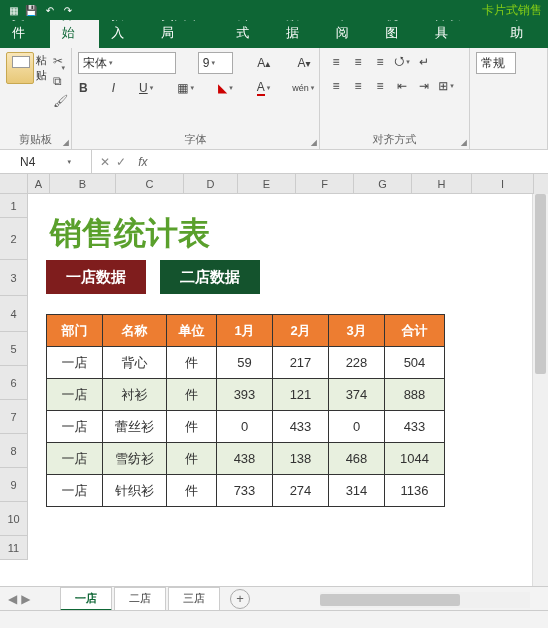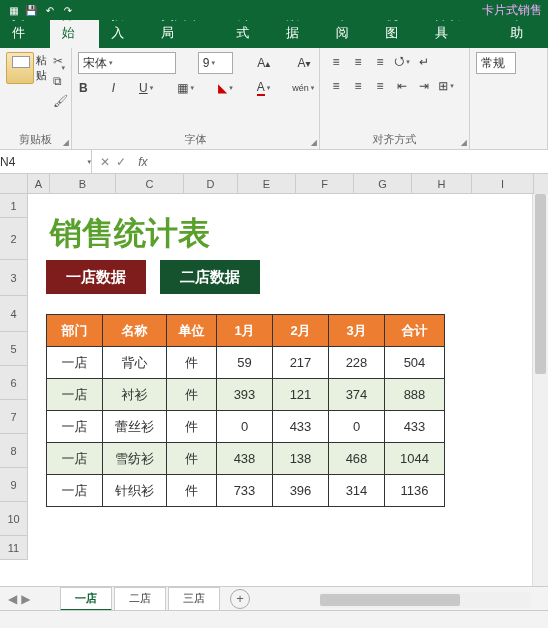--- a/index.html
+++ b/index.html
@@ -1,20 +1,20 @@
 <!DOCTYPE html>
 <html><head>
 <meta charset="utf-8">
 <style>
 *{box-sizing:border-box;margin:0;padding:0;font-family:"Microsoft YaHei",Arial,sans-serif}
 body{background:#fff;width:548px;height:628px;overflow:hidden;position:relative;font-size:12px;color:#333}
 .titlebar{background:#0e6635;height:20px;display:flex;align-items:center;position:relative}
 .qat{display:flex;gap:6px;padding-left:8px;align-items:center}
 .qat-icon{width:12px;height:12px;display:flex;align-items:center;justify-content:center;color:#fff;font-size:10px}
-.title-right{position:absolute;right:6px;color:#f0abfc;font-size:12px}
+.title-right{position:absolute;right:6px;color:#84cc16;font-size:12px}
 .menubar{background:#0e6635;height:28px;display:flex;align-items:flex-end}
 .menu-item{color:#fff;padding:6px 12px;font-size:13px;cursor:pointer}
 .menu-item.active{background:#f3f3f3;color:#0e6635}
 .ribbon{background:#f3f3f3;height:102px;border-bottom:1px solid #d0d0d0;display:flex}
 .ribbon-group{border-right:1px solid #d0d0d0;display:flex;flex-direction:column;padding:4px 6px 2px;position:relative}
 .ribbon-group-label{text-align:center;font-size:11px;color:#666;margin-top:auto;padding-top:2px}
 .clipboard-group{width:72px}
 .paste-btn{display:flex;flex-direction:row;align-items:center;gap:2px}
 .paste-icon{width:28px;height:32px;background:linear-gradient(#f9e6b8,#e8c878);border:1px solid #c8a850;border-radius:2px;position:relative}
 .paste-icon::after{content:"";position:absolute;top:3px;left:5px;width:16px;height:10px;background:#fff;border:1px solid #999}
@@ -26,21 +26,21 @@
 .combo{background:#fff;border:1px solid #aaa;height:22px;display:flex;align-items:center;padding:0 4px;font-size:12px}
 .combo-font{width:108px}
 .combo-size{width:38px}
 .mini-btn{width:20px;height:20px;border:1px solid transparent;display:flex;align-items:center;justify-content:center;font-size:12px;color:#444;cursor:pointer}
 .dd-arrow{font-size:7px;color:#666;margin-left:2px}
 .align-group{width:150px}
 .align-row{display:flex;gap:2px;margin-bottom:4px}
 .num-group{flex:1}
 .expand-corner{position:absolute;right:2px;bottom:2px;font-size:8px;color:#888}
 .namebox-row{height:24px;background:#fff;border-bottom:1px solid #ccc;display:flex;align-items:center}
-.namebox{width:92px;border-right:1px solid #ccc;padding:0 0;font-size:12px;height:100%;display:flex;align-items:center;justify-content:space-between}
+.namebox{width:92px;border-right:1px solid #ccc;padding:0 20px;font-size:12px;height:100%;display:flex;align-items:center;justify-content:space-between}
 .fx-btns{display:flex;gap:6px;padding:0 8px;color:#888}
 .fx-label{font-style:italic;color:#666;padding:0 4px}
 .formula-input{flex:1;padding:0 4px}
 .sheet-area{position:relative;height:426px;overflow:hidden;background:#fff}
 .col-headers{display:flex;height:20px;background:#e8e8e8}
 .corner{width:28px;border-right:1px solid #ccc;border-bottom:1px solid #ccc;background:#e8e8e8}
 .col-h{border-right:1px solid #ccc;border-bottom:1px solid #ccc;text-align:center;font-size:11px;line-height:20px;color:#555}
 .row-headers{position:absolute;left:0;top:20px;width:28px}
 .row-h{border-right:1px solid #ccc;border-bottom:1px solid #ccc;text-align:center;font-size:11px;color:#555;background:#e8e8e8}
 .grid-content{position:absolute;left:28px;top:20px;right:0;bottom:0}
@@ -263,21 +263,21 @@
             <td>438</td>
             <td>138</td>
             <td>468</td>
             <td>1044</td>
           </tr>
           <tr>
             <td>一店</td>
             <td>针织衫</td>
             <td>件</td>
             <td>733</td>
-            <td>396</td>
+            <td>274</td>
             <td>314</td>
             <td>1136</td>
           </tr>
         </tbody>
     </table>
   </div>
 </div>
 
 <div class="vscroll">
     <div class="vthumb"></div>

